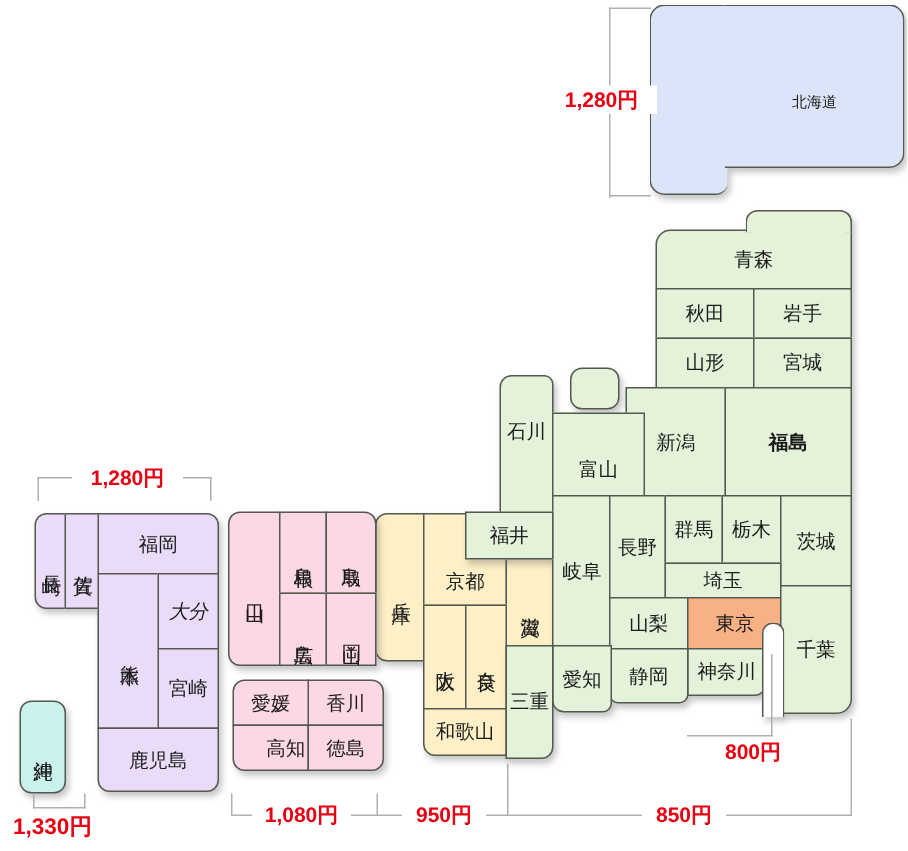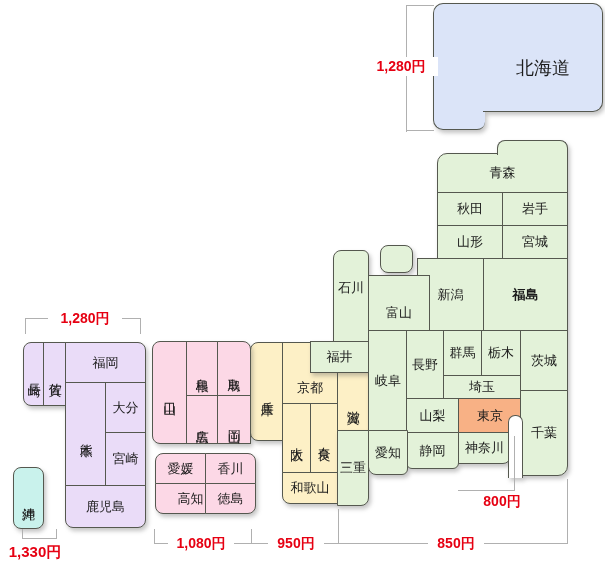--- a/index.html
+++ b/index.html
@@ -14,21 +14,21 @@
   .pk{background:var(--west_fill);} .pu{background:var(--kyushu_fill);}
   .cy{background:var(--okinawa_fill);} .hk{background:var(--hokkaido_fill);}
   .tk{background:var(--tokyo_fill);}
   .bl{position:absolute;background:var(--bracket);z-index:4;}
   .price{position:absolute;color:var(--price_red);font-weight:bold;font-size:14px;
          text-align:center;background:#fff;line-height:19px;z-index:5;padding:0 1px;}
   
   .p-hok-w{left:433px;top:3px;width:52px;height:127px;border-radius:10px 0 8px 10px;border-right:none;}
   .p-hok-e{left:483px;top:3px;width:120px;height:109px;border-radius:0 10px 10px 0;border-left:none;}
   .hok-label{position:absolute;left:483px;top:3px;width:120px;height:129px;display:flex;
-             align-items:center;justify-content:center;font-size:18px;color:#1b1b1b;}
+             align-items:center;justify-content:center;font-size:10px;color:#1b1b1b;}
   
   .p-tab{left:497px;top:140px;width:71px;height:15px;border-radius:8px 8px 0 0;border-bottom:none;z-index:2;}
   .p-aomori{left:437px;top:153px;width:131px;height:40px;border-radius:10px 0 0 0;}
   .p-akita{left:437px;top:192px;width:66px;height:34px;}
   .p-iwate{left:502px;top:192px;width:66px;height:34px;}
   .p-yamagata{left:437px;top:225px;width:66px;height:34px;}
   .p-miyagi{left:502px;top:225px;width:66px;height:34px;}
   .p-niigata{left:417px;top:258px;width:67px;height:73px;}
   .p-fukushima{left:483px;top:258px;width:85px;height:73px;font-weight:bold;}
   .p-ishikawa{left:333px;top:250px;width:36px;height:96px;border-radius:8px 6px 0 0;
@@ -68,21 +68,21 @@
   
   .p-ehime{left:155px;top:453px;width:51px;height:31px;border-radius:8px 0 0 0;}
   .p-kagawa{left:205px;top:453px;width:51px;height:31px;border-radius:0 8px 0 0;}
   .p-kochi{left:155px;top:483px;width:51px;height:31px;border-radius:0 0 0 8px;padding-left:20px;}
   .p-tokushima{left:205px;top:483px;width:51px;height:31px;border-radius:0 0 8px 0;}
   
   .p-nagasaki{left:23px;top:342px;width:22px;height:64px;border-radius:8px 0 0 8px;}
   .p-saga{left:43px;top:342px;width:24px;height:64px;}
   .p-fukuoka{left:65px;top:342px;width:81px;height:41px;border-radius:0 8px 0 0;}
   .p-kumamoto{left:65px;top:382px;width:42px;height:104px;}
-  .p-oita{left:105px;top:382px;width:41px;height:51px;}
+  .p-oita{left:105px;top:382px;width:41px;height:51px;font-style:italic;}
   .p-miyazaki{left:105px;top:432px;width:41px;height:54px;}
   .p-kagoshima{left:65px;top:485px;width:81px;height:43px;border-radius:0 0 8px 8px;}
   
   .p-okinawa{left:13px;top:467px;width:31px;height:62px;border-radius:8px;}
   
   .hk-v{left:406px;top:5px;width:1px;height:127px;}
   .hk-t1{left:406px;top:5px;width:28px;height:1px;}
   .hk-t2{left:406px;top:130px;width:28px;height:1px;}
   .ky-h{left:25px;top:318px;width:116px;height:1px;}
   .ky-t1{left:25px;top:318px;width:1px;height:16px;}

